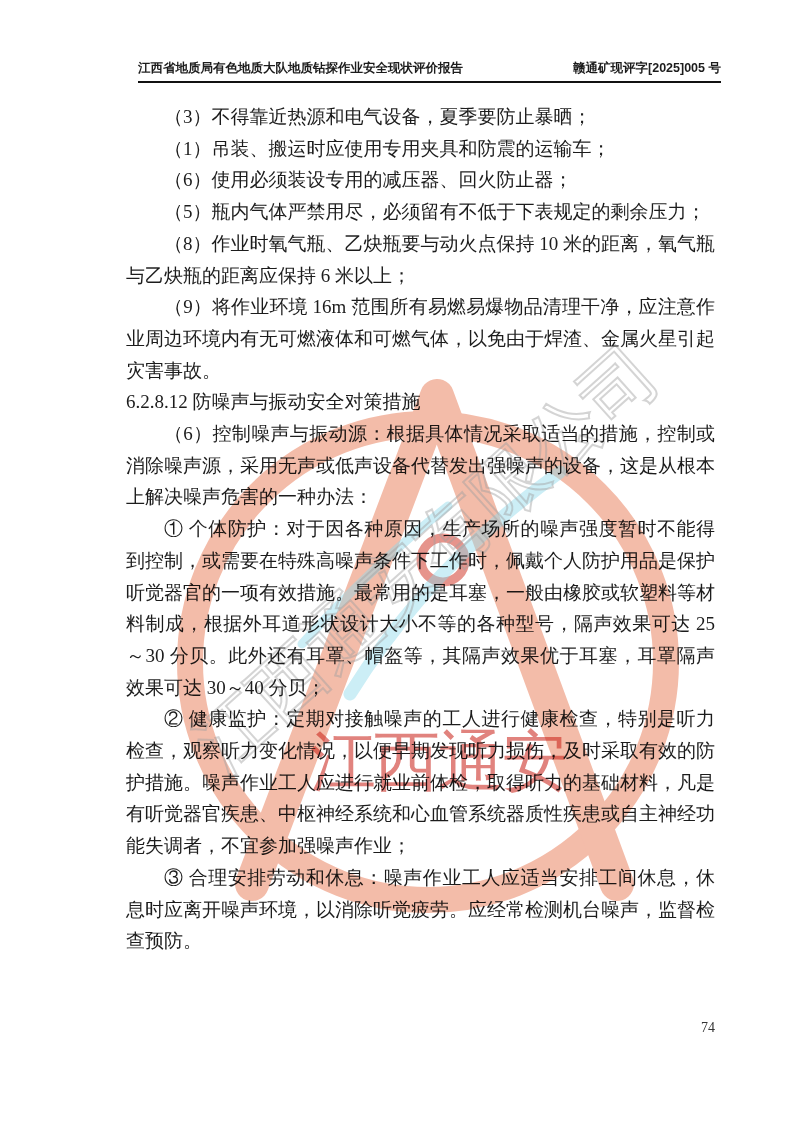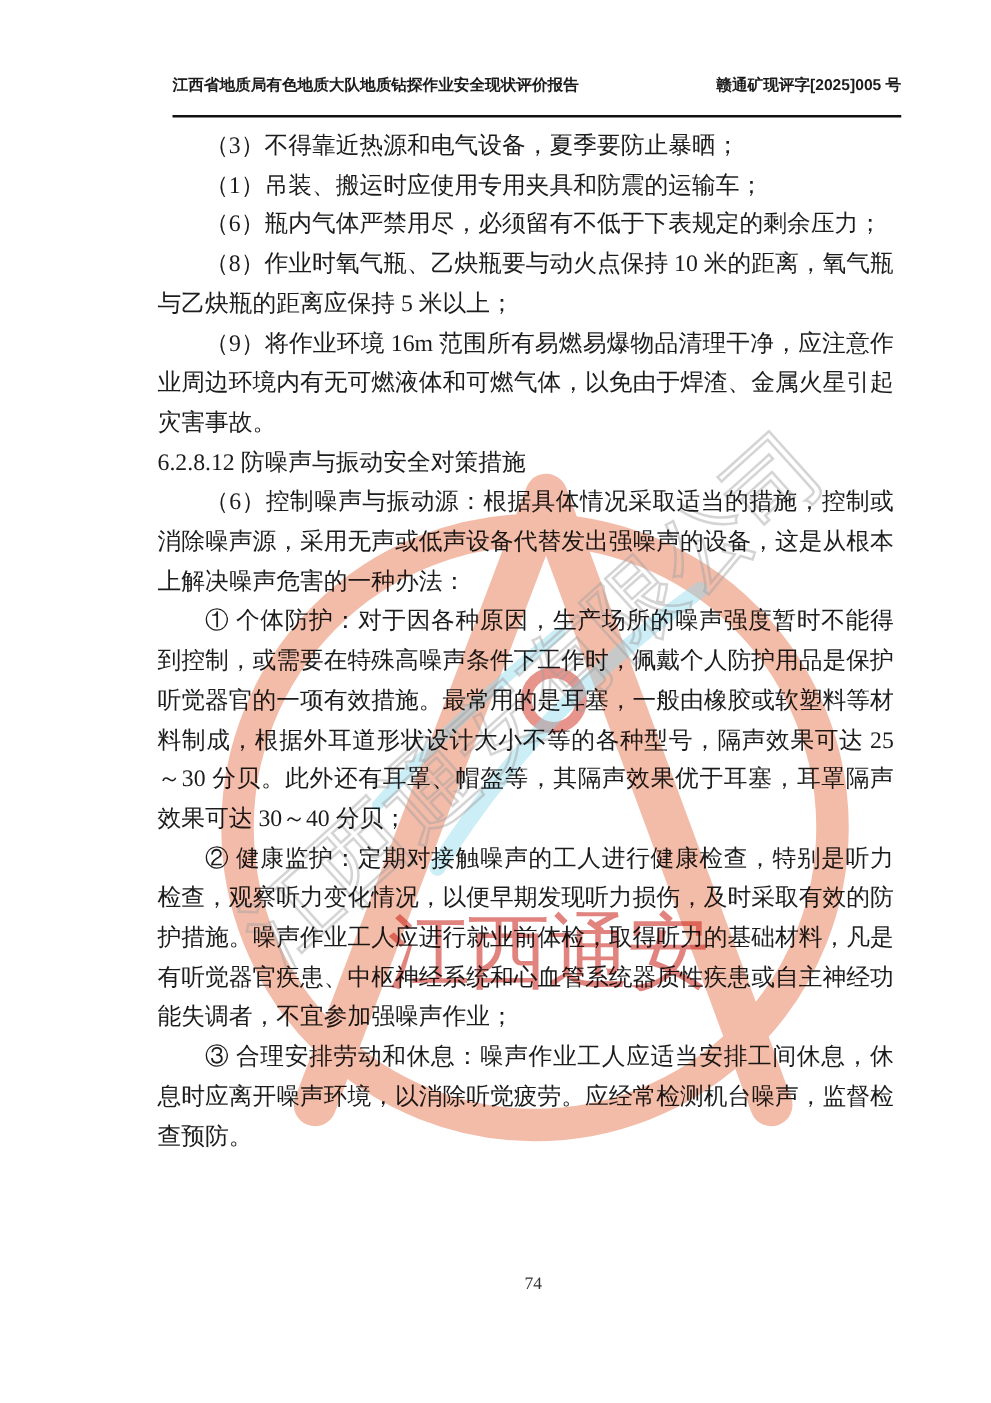--- a/index.html
+++ b/index.html
@@ -12,38 +12,38 @@
     color:#1c1c1c;
   }
   
   .header{
     position:absolute;
     left:138px;right:72px;top:60px;
     display:flex;justify-content:space-between;align-items:flex-start;
     font-family:"Liberation Sans","DejaVu Sans",sans-serif;
     font-weight:bold;font-size:12.5px;line-height:1.4;
     border-bottom:2px solid #111;
-    padding-bottom:14px;
+    padding-bottom:3px;
     white-space:nowrap;
   }
   
   .content{
     position:absolute;
     left:126px;right:78px;top:101px;
     font-size:19px;line-height:31.7px;
     text-align:justify;
     z-index:1;
   }
   .content p{margin:0;padding:0;}
   .content p.indent{text-indent:2em;}
   .content p.heading{text-indent:0;}
   
   .footer{
     position:absolute;left:138px;right:78px;top:1020px;
-    text-align:center;font-size:14px;color:#333;
+    text-align:right;font-size:14px;color:#333;
     z-index:1;
   }
   
   .watermark{
     position:absolute;left:0;top:0;width:793px;height:1122px;
     z-index:2;pointer-events:none;
     mix-blend-mode:multiply;
   }
 </style>
 </head>
@@ -53,22 +53,23 @@
 
   <div class="header">
     <span>江西省地质局有色地质大队地质钻探作业安全现状评价报告</span>
     <span>赣通矿现评字[2025]005 号</span>
   </div>
 
   <div class="content">
 
   <p class="para indent">（3）不得靠近热源和电气设备，夏季要防止暴晒；</p>
       <p class="para indent">（1）吊装、搬运时应使用专用夹具和防震的运输车；</p>
-      <p class="para indent">（6）瓶内气体严禁用尽，必须留有不低于下表规定的剩余压力；</p>
-      <p class="para indent">（8）作业时氧气瓶、乙炔瓶要与动火点保持 10 米的距离，氧气瓶与乙炔瓶的距离应保持 5 米以上；</p>
+      <p class="para indent">（6）使用必须装设专用的减压器、回火防止器；</p>
+      <p class="para indent">（5）瓶内气体严禁用尽，必须留有不低于下表规定的剩余压力；</p>
+      <p class="para indent">（8）作业时氧气瓶、乙炔瓶要与动火点保持 10 米的距离，氧气瓶与乙炔瓶的距离应保持 6 米以上；</p>
       <p class="para indent">（9）将作业环境 16m 范围所有易燃易爆物品清理干净，应注意作业周边环境内有无可燃液体和可燃气体，以免由于焊渣、金属火星引起灾害事故。</p>
       <p class="para heading">6.2.8.12 防噪声与振动安全对策措施</p>
       <p class="para indent">（6）控制噪声与振动源：根据具体情况采取适当的措施，控制或消除噪声源，采用无声或低声设备代替发出强噪声的设备，这是从根本上解决噪声危害的一种办法：</p>
       <p class="para indent">① 个体防护：对于因各种原因，生产场所的噪声强度暂时不能得到控制，或需要在特殊高噪声条件下工作时，佩戴个人防护用品是保护听觉器官的一项有效措施。最常用的是耳塞，一般由橡胶或软塑料等材料制成，根据外耳道形状设计大小不等的各种型号，隔声效果可达 25～30 分贝。此外还有耳罩、帽盔等，其隔声效果优于耳塞，耳罩隔声效果可达 30～40 分贝；</p>
       <p class="para indent">② 健康监护：定期对接触噪声的工人进行健康检查，特别是听力检查，观察听力变化情况，以便早期发现听力损伤，及时采取有效的防护措施。噪声作业工人应进行就业前体检，取得听力的基础材料，凡是有听觉器官疾患、中枢神经系统和心血管系统器质性疾患或自主神经功能失调者，不宜参加强噪声作业；</p>
       <p class="para indent">③ 合理安排劳动和休息：噪声作业工人应适当安排工间休息，休息时应离开噪声环境，以消除听觉疲劳。应经常检测机台噪声，监督检查预防。</p>
     </div>
 
   <svg class="watermark" viewBox="0 0 793 1122" xmlns="http://www.w3.org/2000/svg">
 

